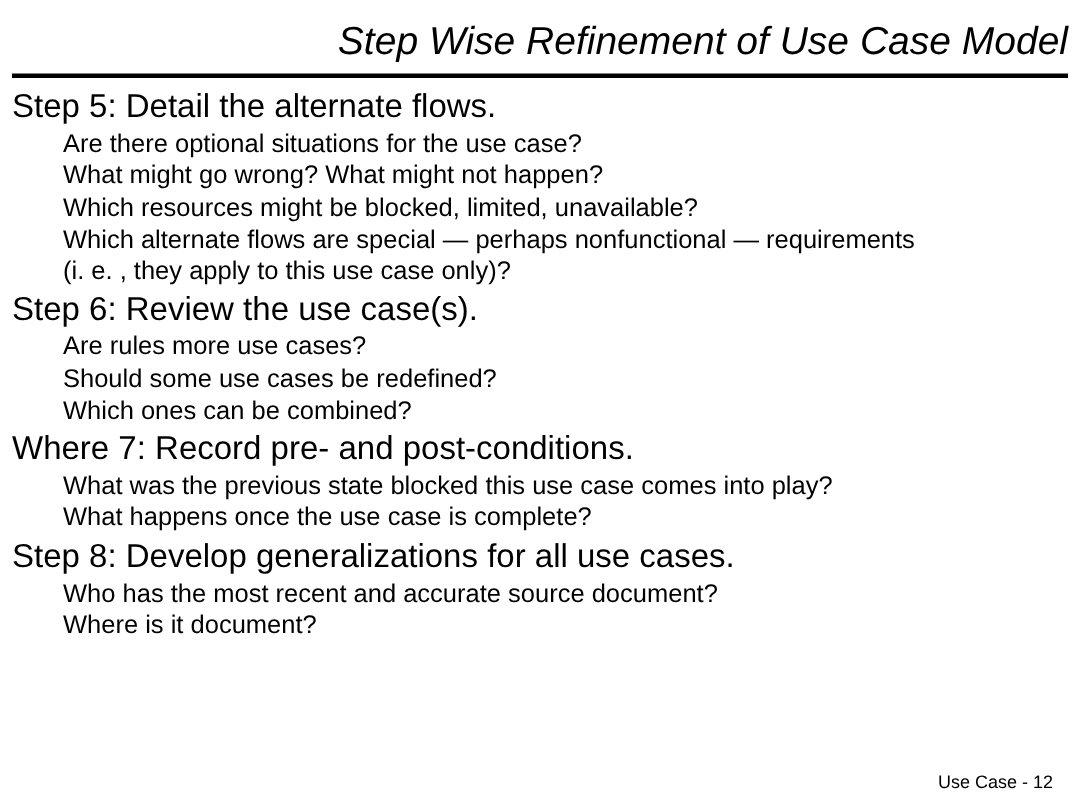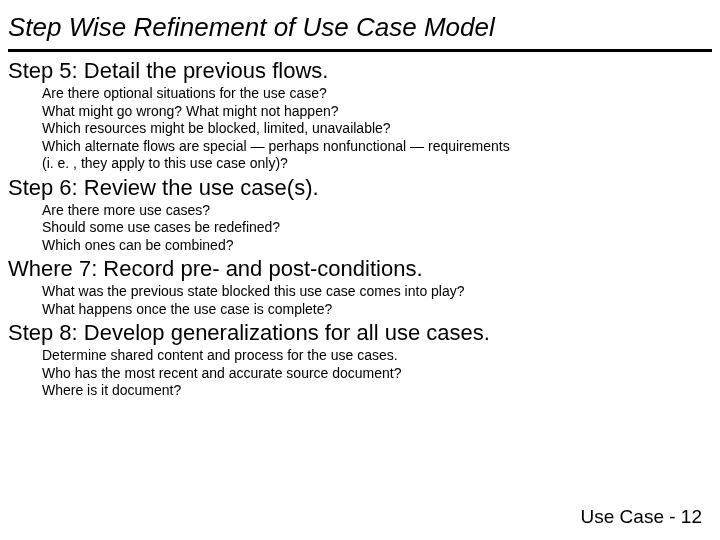--- a/index.html
+++ b/index.html
@@ -8,85 +8,84 @@
     height: 540px;
     background: #ffffff;
     font-family: Arial, Helvetica, sans-serif;
     color: #000;
     position: relative;
     padding: 12px 8px 0 8px;
   }
   .title {
     font-style: italic;
     font-size: 26px;
-    text-align: left;
+    text-align: right;
     padding-bottom: 6px;
   }
   .title-rule {
     border: none;
     border-top: 3px solid #000;
     margin: 0 0 6px 0;
   }
   .step-heading {
     font-size: 22px;
     margin-top: 2px;
     margin-bottom: 0;
     font-weight: normal;
   }
   .step-body {
-    font-size: 14px;
+    font-size: 17px;
     line-height: 1.25;
     padding-left: 34px;
     margin-top: 1px;
     margin-bottom: 2px;
   }
   .step-body p { margin: 0; }
   .footer {
     position: absolute;
     right: 18px;
     bottom: 12px;
-    font-size: 19px;
+    font-size: 12px;
   }
 </style>
 </head>
 <body>
 
 <div class="title">Step Wise Refinement of Use Case Model</div>
 <hr class="title-rule">
 
 <div>
-  <div class="step-heading">Step 5: Detail the previous flows.</div>
+  <div class="step-heading">Step 5: Detail the alternate flows.</div>
   <div class="step-body">
     <p>Are there optional situations for the use case?</p>
     <p>What might go wrong?  What might not happen?</p>
     <p>Which resources might be blocked, limited, unavailable?</p>
     <p>Which alternate flows are special — perhaps nonfunctional — requirements</p>
     <p>(i. e. , they apply to this use case only)?</p>
   </div>
 </div>
 
 <div>
   <div class="step-heading">Step 6: Review the use case(s).</div>
   <div class="step-body">
-    <p>Are there more use cases?</p>
+    <p>Are rules more use cases?</p>
     <p>Should some use cases be redefined?</p>
     <p>Which ones can be combined?</p>
   </div>
 </div>
 
 <div>
   <div class="step-heading">Where 7: Record pre- and post-conditions.</div>
   <div class="step-body">
     <p>What was the previous state blocked this use case comes into play?</p>
     <p>What happens once the use case is complete?</p>
   </div>
 </div>
 
 <div>
   <div class="step-heading">Step 8: Develop generalizations for all use cases.</div>
   <div class="step-body">
-    <p>Determine shared content and process for the use cases.</p>
     <p>Who has the most recent and accurate source document?</p>
     <p>Where is it document?</p>
   </div>
 </div>
 
 <div class="footer">Use Case - 12</div>
 
 </body></html>

